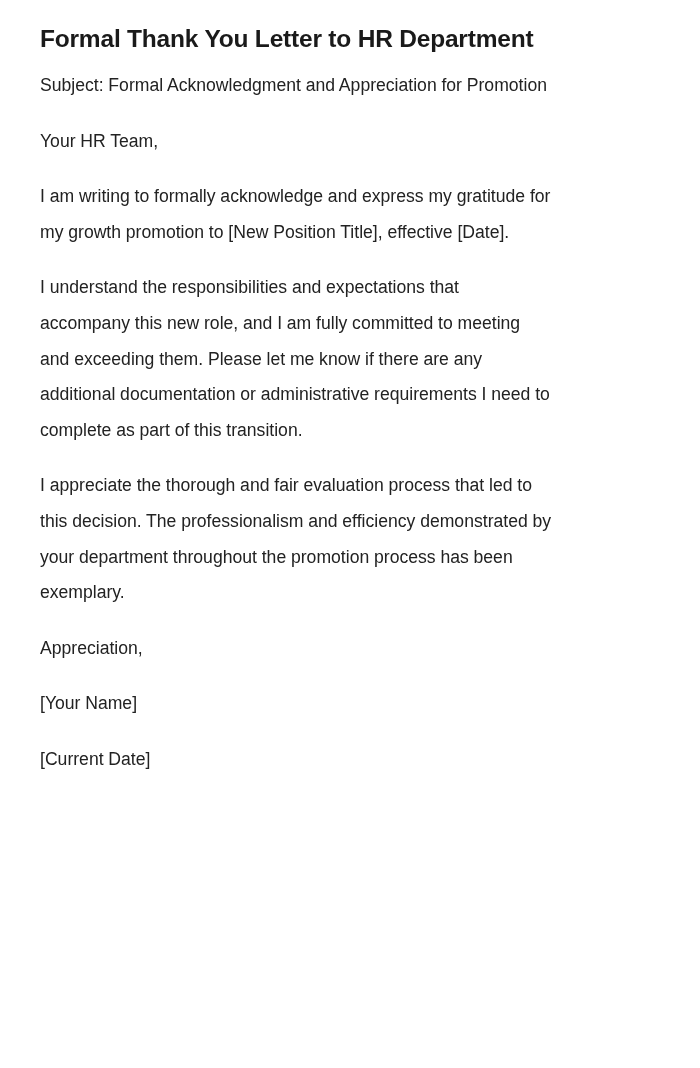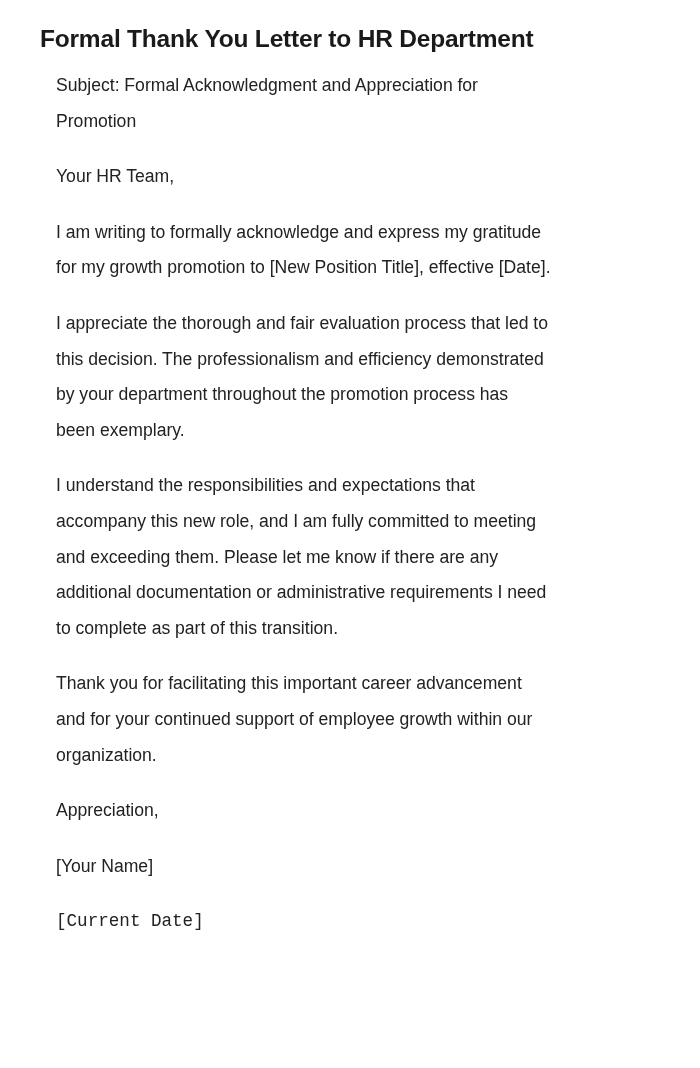--- a/index.html
+++ b/index.html
@@ -26,45 +26,43 @@
     line-height: 30px;
     font-weight: 700;
     letter-spacing: -0.2px;
     color: #1a1a1a;
     white-space: nowrap;
   }
   .letter-body {
     margin-top: 14px;
   }
   .para {
-    margin: 0 0 20px 16px;
+    margin: 0 0 20px 0;
     font-size: 17.6px;
     line-height: 35.6px;
     font-weight: 400;
     color: #222222;
     max-width: 600px;
     word-spacing: -0.1px;
   }
   .para:last-child {
     margin-bottom: 0;
-    font-family: Liberation Mono, monospace;
   }
 </style>
 </head>
 <body>
 
 <article class="letter">
 
   <h1 class="letter-title">Formal Thank You Letter to HR Department</h1>
 
   <div class="letter-body">
     <p class="para">Subject: Formal Acknowledgment and Appreciation for Promotion</p>
     <p class="para">Your HR Team,</p>
     <p class="para">I am writing to formally acknowledge and express my gratitude for my growth promotion to [New Position Title], effective [Date].</p>
+    <p class="para">I understand the responsibilities and expectations that accompany this new role, and I am fully committed to meeting and exceeding them. Please let me know if there are any additional documentation or administrative requirements I need to complete as part of this transition.</p>
     <p class="para">I appreciate the thorough and fair evaluation process that led to this decision. The professionalism and efficiency demonstrated by your department throughout the promotion process has been exemplary.</p>
-    <p class="para">I understand the responsibilities and expectations that accompany this new role, and I am fully committed to meeting and exceeding them. Please let me know if there are any additional documentation or administrative requirements I need to complete as part of this transition.</p>
-    <p class="para">Thank you for facilitating this important career advancement and for your continued support of employee growth within our organization.</p>
     <p class="para">Appreciation,</p>
     <p class="para">[Your Name]</p>
     <p class="para">[Current Date]</p>
   </div>
 
 </article>
 
 </body></html>

